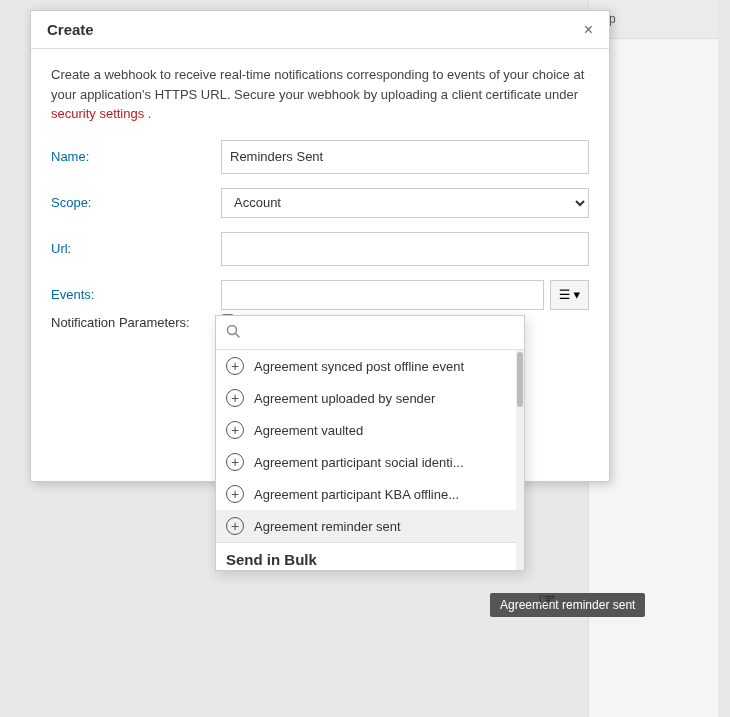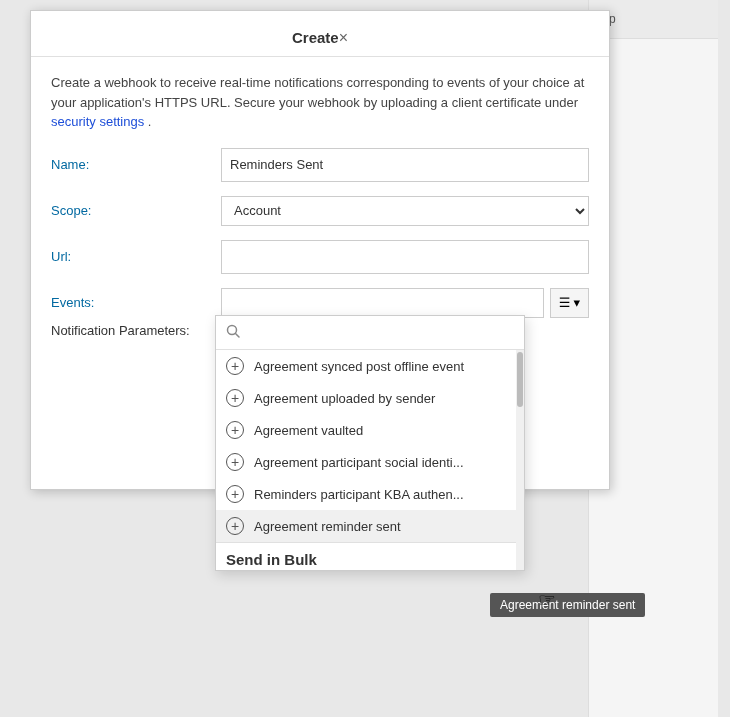--- a/index.html
+++ b/index.html
@@ -39,25 +39,24 @@
       width: 580px;
       background: #fff;
       border: 1px solid #ccc;
       box-shadow: 2px 2px 10px rgba(0,0,0,0.2);
       z-index: 10;
     }
 
     .modal-header {
       display: flex;
       align-items: center;
-      justify-content: center;
+      justify-content: space-between;
       padding: 10px 16px;
       border-bottom: 1px solid #e0e0e0;
       background: #fff;
-      margin-top: 8px;
     }
 
     .modal-title {
       font-size: 15px;
       font-weight: bold;
       color: #333;
     }
 
     .modal-close {
       cursor: pointer;
@@ -73,21 +72,21 @@
     }
 
     .modal-description {
       font-size: 13px;
       color: #444;
       line-height: 1.5;
       margin-bottom: 16px;
     }
 
     .modal-description a {
-      color: #1d4ed8;
+      color: #b91c1c;
       text-decoration: none;
     }
 
     .form-row {
       display: flex;
       align-items: center;
       margin-bottom: 14px;
     }
 
     .form-label {
@@ -397,21 +396,21 @@
     <div class="dropdown-item">
       <span class="plus-icon">+</span>
       <span>Agreement vaulted</span>
     </div>
     <div class="dropdown-item">
       <span class="plus-icon">+</span>
       <span>Agreement participant social identi...</span>
     </div>
     <div class="dropdown-item">
       <span class="plus-icon">+</span>
-      <span>Reminders participant KBA authen...</span>
+      <span>Agreement participant KBA offline...</span>
     </div>
     <div class="dropdown-item" style="background:#f0f0f0;">
       <span class="plus-icon">+</span>
       <span>Agreement reminder sent</span>
     </div>
 
     <hr class="dropdown-divider">
 
     <div class="dropdown-section">
       <span class="dropdown-section-label">Send in Bulk</span>

